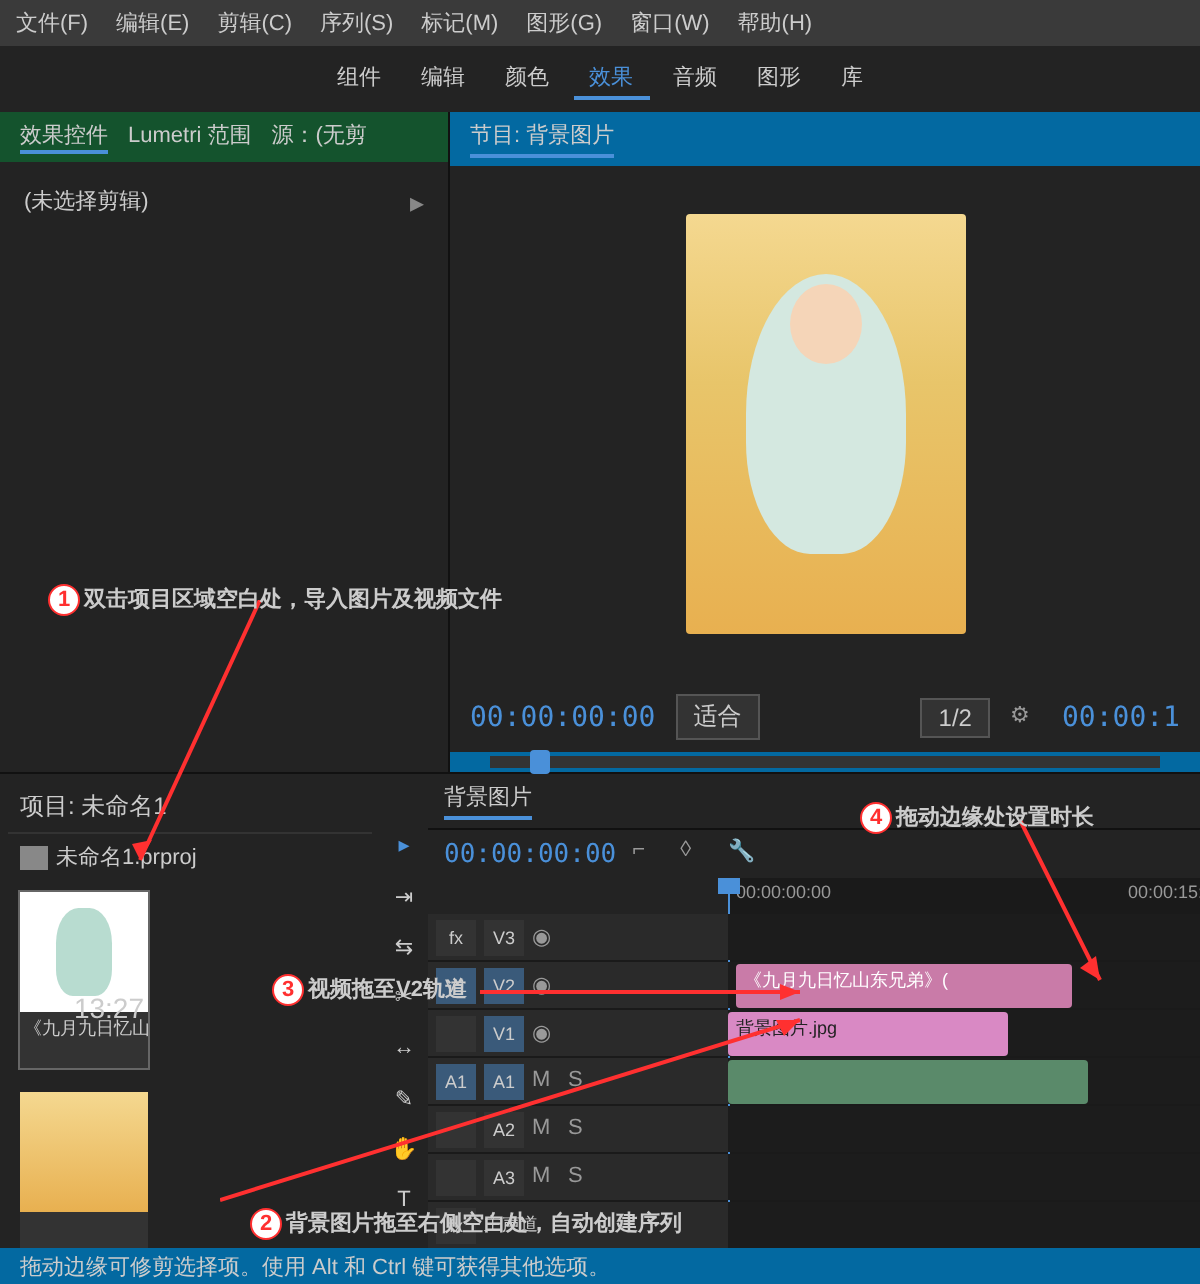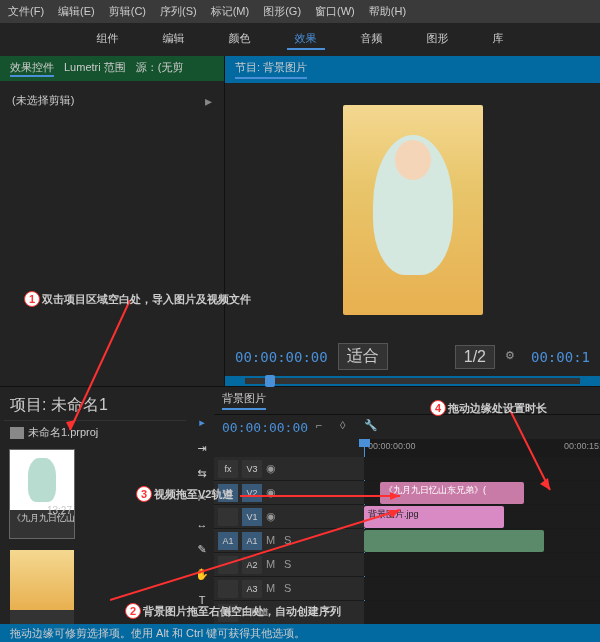--- a/index.html
+++ b/index.html
@@ -1,55 +1,55 @@
 <!DOCTYPE html>
 <html><head>
 <meta charset="utf-8">
 <style>
 *{margin:0;padding:0;box-sizing:border-box;font-family:"Microsoft YaHei",sans-serif;font-size:11px;color:#ccc}
 body{background:#232323;width:600px;height:642px;overflow:hidden;position:relative}
 .menubar{display:flex;gap:14px;padding:4px 8px;background:#3a3a3a;font-size:12px}
 .menubar span{cursor:pointer}
-.tabbar{display:flex;gap:28px;padding:6px 0;background:#232323;justify-content:center}
+.tabbar{display:flex;gap:4px;padding:6px 0;background:#232323;justify-content:center}
 .tabbar .tab{padding:2px 8px;color:#ccc;cursor:pointer}
 .tabbar .tab.active{color:#4a90d9;border-bottom:2px solid #4a90d9}
 .main{display:flex;height:330px}
 .left-panel{width:225px;background:#232323;border-right:1px solid #111}
 .panel-tabs{display:flex;gap:10px;padding:4px 10px;background:#14532d;font-size:11px}
 .panel-tabs .ptab{cursor:pointer}
 .panel-tabs .ptab.active{border-bottom:2px solid #4a90d9}
 .panel-body{padding:8px 12px;color:#999}
 .noselection{display:flex;justify-content:space-between;align-items:flex-start;padding:4px 0}
 .noselection span:last-child{color:#888;font-size:14px}
 .right-panel{flex:1;background:#0369a1;display:flex;flex-direction:column}
 .program-header{display:flex;align-items:center;padding:4px 10px;gap:8px;font-size:11px}
 .program-header span{border-bottom:2px solid #4a90d9;padding-bottom:2px}
 .preview-area{flex:1;display:flex;align-items:center;justify-content:center;background:#232323}
 .preview-img{width:140px;height:210px;background:linear-gradient(180deg,#f4d890 0%,#e8c56a 40%,#e8b050 100%);border-radius:2px;position:relative;overflow:hidden}
 .preview-img::before{content:"";position:absolute;top:30px;left:30px;width:80px;height:140px;background:#d4e8e0;border-radius:50% 50% 40% 40%}
 .preview-img::after{content:"";position:absolute;top:35px;left:52px;width:36px;height:40px;background:#f5d5b8;border-radius:50%}
 .transport{display:flex;align-items:center;gap:10px;padding:6px 10px;background:#232323}
 .timecode{color:#4a90d9;font-family:monospace;font-size:14px}
-.dropdown{background:#333;padding:2px 8px;border:1px solid #555;font-size:16px}
+.dropdown{background:#333;padding:2px 8px;border:1px solid #555;font-size:12px}
 .icon-btn{width:16px;height:16px;display:inline-block;cursor:pointer;color:#999}
 .scrubber{height:6px;background:#333;margin:2px 20px;position:relative}
 .scrubber .playhead{position:absolute;left:20px;top:-3px;width:10px;height:12px;background:#4a90d9;border-radius:2px}
 .lower{display:flex;height:250px;border-top:1px solid #111}
 .project-panel{width:190px;background:#232323;padding:4px}
-.project-header{padding:4px 6px;font-size:16px;border-bottom:1px solid #333}
+.project-header{padding:4px 6px;font-size:12px;border-bottom:1px solid #333}
 .project-name{display:flex;align-items:center;gap:4px;padding:4px 6px;font-size:10px;color:#999}
 .bin-icon{width:14px;height:12px;background:#888;display:inline-block}
 .thumb-row{display:flex;gap:4px;padding:6px;flex-wrap:wrap}
 .thumb{width:64px;height:88px;background:#333;position:relative;cursor:pointer}
 .thumb.sel{outline:1px solid #666}
 .thumb .img{width:100%;height:60px;background:linear-gradient(#fff 0%,#fff 100%);position:relative}
 .thumb .img.girl::after{content:"";position:absolute;top:8px;left:18px;width:28px;height:44px;background:#b8dcd0;border-radius:40% 40% 30% 30%}
 .thumb .img.bg{background:linear-gradient(#f4d890,#e8b050)}
 .thumb .label{font-size:9px;color:#ccc;padding:2px;white-space:nowrap;overflow:hidden}
-.thumb .dur{position:absolute;bottom:22px;right:2px;font-size:10px;color:#ccc}
+.thumb .dur{position:absolute;bottom:22px;right:2px;font-size:14px;color:#ccc}
 .toolbar{width:24px;background:#232323;display:flex;flex-direction:column;align-items:center;gap:10px;padding:28px 0}
 .toolbar .tool{width:16px;height:16px;cursor:pointer;display:flex;align-items:center;justify-content:center;color:#ccc}
 .toolbar .tool.active{color:#4a90d9}
 .timeline{flex:1;background:#232323;display:flex;flex-direction:column}
 .tl-header{display:flex;align-items:flex-start;gap:10px;padding:4px 8px;border-bottom:1px solid #111}
 .tl-header .seq-name{border-bottom:2px solid #4a90d9;padding-bottom:2px}
 .tl-controls{display:flex;align-items:center;gap:8px;padding:4px 8px}
 .tl-controls .tc{color:#4a90d9;font-family:monospace;font-size:13px}
 .tl-ruler{height:18px;background:#1a1a1a;position:relative;margin-left:150px}
 .tl-ruler .tick{position:absolute;top:2px;font-size:9px;color:#999}
@@ -186,21 +186,21 @@
           </div>
         <div class="track-body"></div>
       </div>
       <div class="track">
         <div class="track-head">
             <span class="tbtn">V1</span>
             <span class="tbtn">V2</span>
             <span class="eye">◉</span>
           </div>
         <div class="track-body">
-            <div class="clip video" style="left:16px;width:144px">《九月九日忆山东兄弟》(</div>
+            <div class="clip video" style="left:4px;width:168px">《九月九日忆山东兄弟》(</div>
           </div>
       </div>
       <div class="track">
         <div class="track-head">
             <span class="tbtn dark"></span>
             <span class="tbtn">V1</span>
             <span class="eye">◉</span>
           </div>
         <div class="track-body">
             <div class="clip img" style="left:0;width:140px">背景图片.jpg</div>

